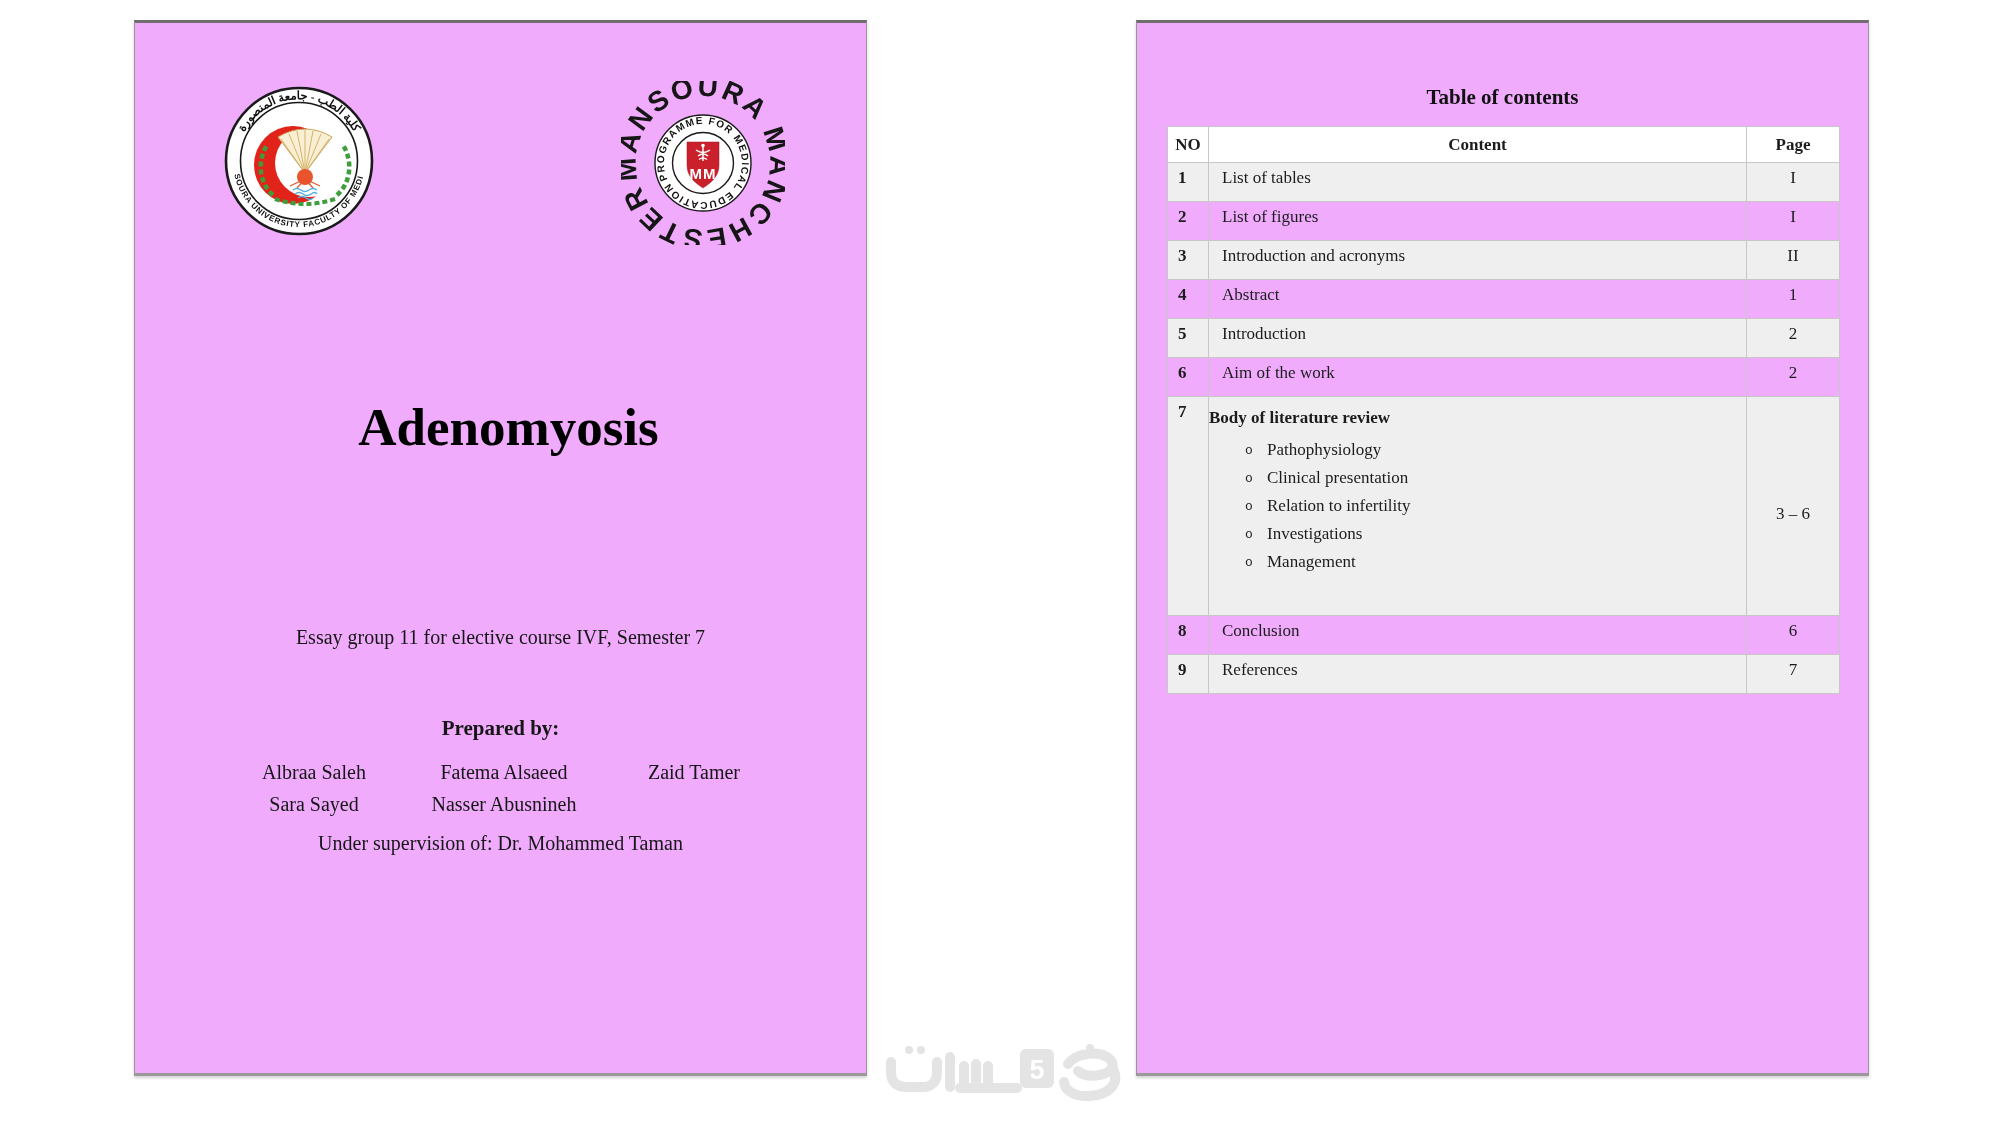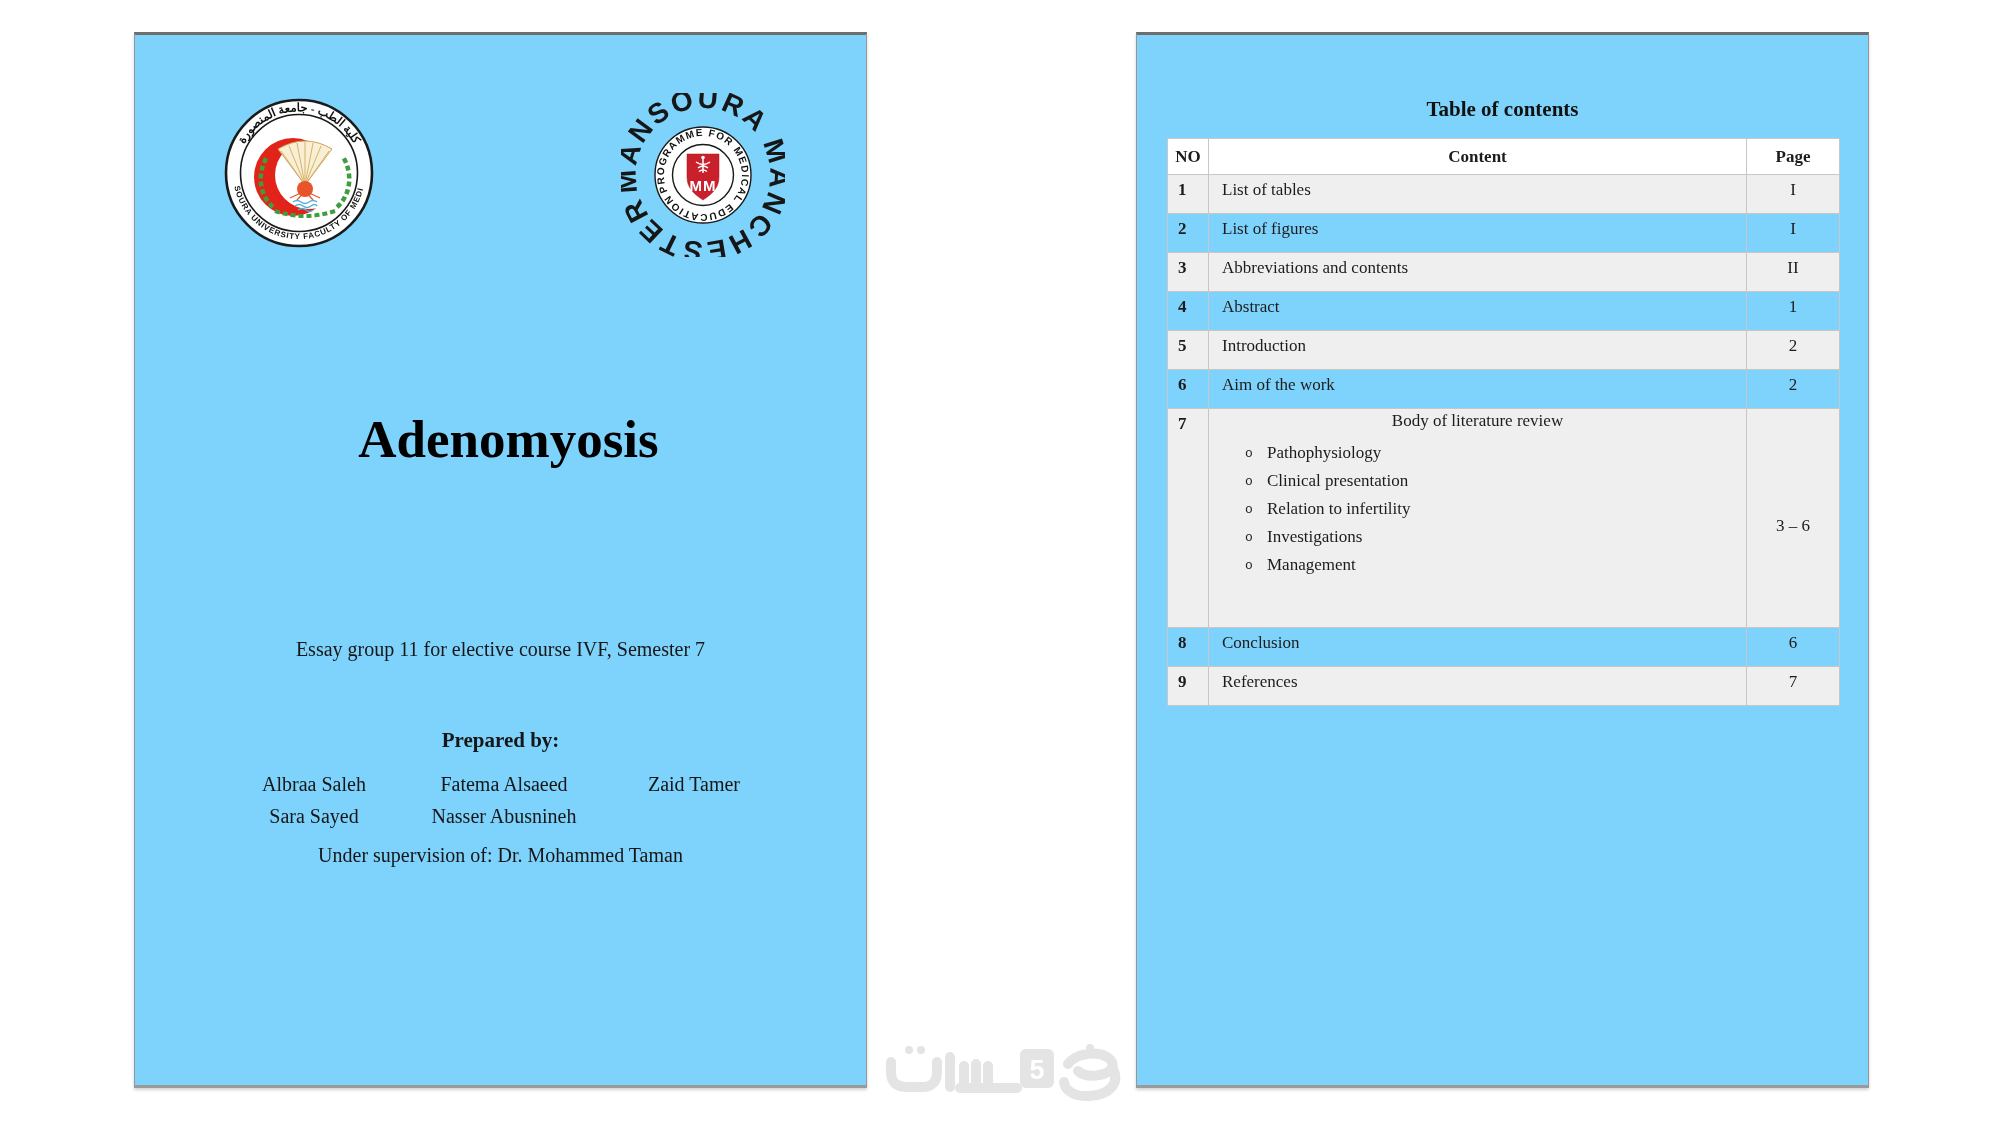--- a/index.html
+++ b/index.html
@@ -1,21 +1,21 @@
 <!DOCTYPE html>
 <html><head>
 <meta charset="utf-8">
 <style>
   html,body{margin:0;padding:0;}
   body{
     width:2000px;height:1125px;position:relative;background:#ffffff;
     overflow:hidden;font-family:"Liberation Serif","DejaVu Serif",serif;color:#161616;
   }
   .page{
-    position:absolute;top:32px;width:731px;height:1050px;background:#7dd3fc;
+    position:absolute;top:20px;width:731px;height:1050px;background:#f0abfc;
     border:1px solid #979797;border-top:3px solid #6e6e6e;border-bottom:3px solid #9a9a9a;
     box-shadow:0 2px 3px rgba(0,0,0,0.18);
   }
   .page-cover{left:134px;}
   .page-toc{left:1136px;}
 
   
   .logo{position:absolute;}
   .logo-mansoura{left:88px;top:62px;width:152px;height:152px;}
   .logo-manchester{left:486px;top:58px;width:164px;height:164px;}
@@ -50,21 +50,21 @@
   .toc-table th,.toc-table td{border:1px solid #c7c7c7;}
   .toc-table thead th{height:33px;font-weight:bold;text-align:center;font-size:17px;background:#fff;margin-top:28px;}
   .toc-table tbody tr:nth-child(odd) td{background:#efefef;}
   tr.r-simple{height:39px;}
   td.no-cell{vertical-align:top;padding:5px 0 0 10px;font-weight:bold;}
   td.content-cell{vertical-align:top;padding:5px 4px 0 13px;}
   td.page-cell{vertical-align:top;padding-top:5px;text-align:center;}
   tr.r-big td{height:201px;}
   tr.r-big td.content-cell{padding:0;}
   tr.r-big td.page-cell{vertical-align:middle;padding-top:16px;}
-  .row7-heading{font-weight:normal;text-align:center;padding:2px 0 4px 0;}
+  .row7-heading{font-weight:bold;padding:11px 0 4px 0;}
   .toc-bullets{padding:4px 0 0 36px;}
   .toc-bullet{height:28px;display:flex;align-items:center;}
   .bullet-o{width:22px;font-family:"Liberation Mono","DejaVu Sans Mono",monospace;font-size:13px;color:#222;}
 
   
   .watermark{position:absolute;left:884px;top:1042px;width:245px;height:64px;z-index:5;}
 
   .sans{font-family:"Liberation Sans","DejaVu Sans",sans-serif;}
 </style>
 </head>
@@ -182,21 +182,21 @@
         <td class="content-cell">List of tables</td>
         <td class="page-cell">I</td>
       </tr>
       <tr class="r-simple">
         <td class="no-cell">2</td>
         <td class="content-cell">List of figures</td>
         <td class="page-cell">I</td>
       </tr>
       <tr class="r-simple">
         <td class="no-cell">3</td>
-        <td class="content-cell">Abbreviations and contents</td>
+        <td class="content-cell">Introduction and acronyms</td>
         <td class="page-cell">II</td>
       </tr>
       <tr class="r-simple">
         <td class="no-cell">4</td>
         <td class="content-cell">Abstract</td>
         <td class="page-cell">1</td>
       </tr>
       <tr class="r-simple">
         <td class="no-cell">5</td>
         <td class="content-cell">Introduction</td>

